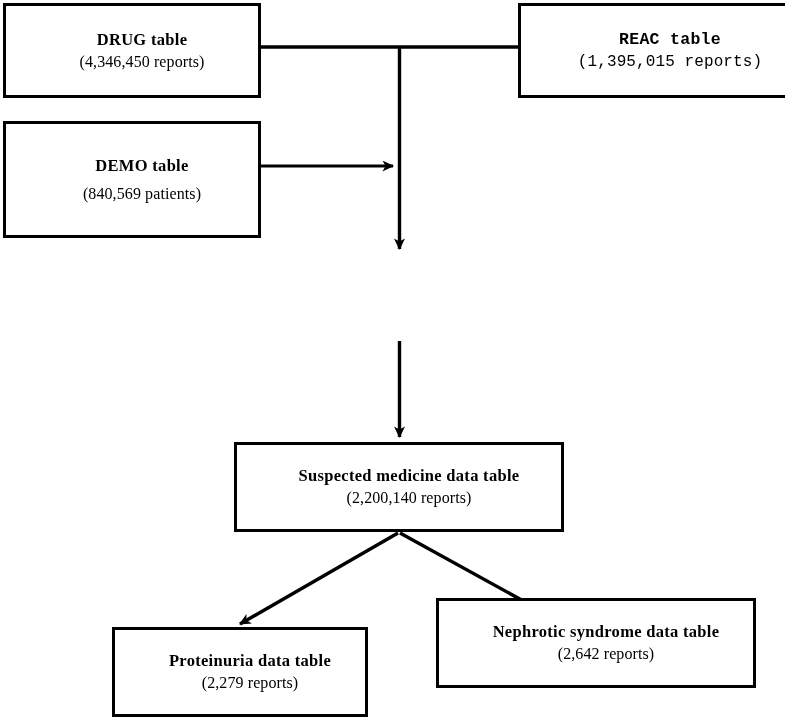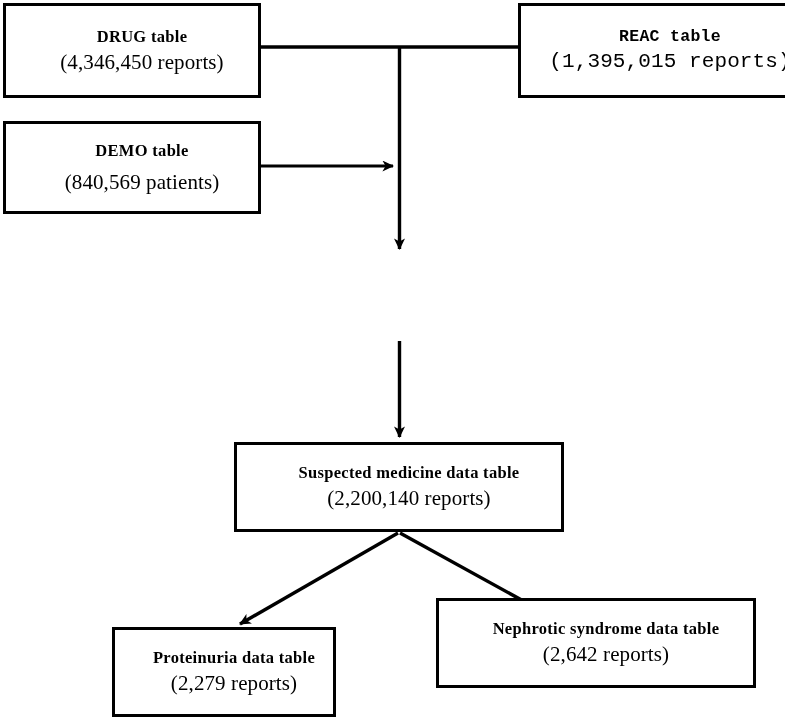--- a/index.html
+++ b/index.html
@@ -39,32 +39,32 @@
     padding-left: 20px;
   }
   .node-title {
     font-weight: bold;
     font-size: 16.5px;
     letter-spacing: 0.3px;
     white-space: nowrap;
   }
   .node-count {
     font-weight: normal;
-    font-size: 21px;
+    font-size: 16px;
     letter-spacing: 0.1px;
     white-space: nowrap;
     margin-top: 2px;
   }
   
   #node-drug      { left: 3px;   top: 3px;   width: 258px; height: 95px; }
   #node-reac      { left: 518px; top: 3px;   width: 284px; height: 95px; font-family: Liberation Mono, monospace; }
-  #node-demo      { left: 3px;   top: 121px; width: 258px; height: 93px; gap: 6px; }
+  #node-demo      { left: 3px;   top: 121px; width: 258px; height: 117px; gap: 6px; }
   #node-all-data  { left: 234px; top: 254px; width: 330px; height: 87px; }
   #node-suspected { left: 234px; top: 442px; width: 330px; height: 90px; }
-  #node-proteinuria { left: 112px; top: 627px; width: 224px; height: 90px; }
+  #node-proteinuria { left: 112px; top: 627px; width: 256px; height: 90px; }
   #node-nephrotic { left: 436px; top: 598px; width: 320px; height: 90px; }
 </style>
 </head>
 <body>
 
 <div id="flowchart-root">
 
   <svg id="connector-layer" viewBox="0 0 785 722" width="785" height="722" aria-hidden="true">
     <defs>
       <marker id="arrowhead-down" markerWidth="10" markerHeight="9" refX="5" refY="8.2" orient="auto-start-reverse" markerUnits="userSpaceOnUse">

